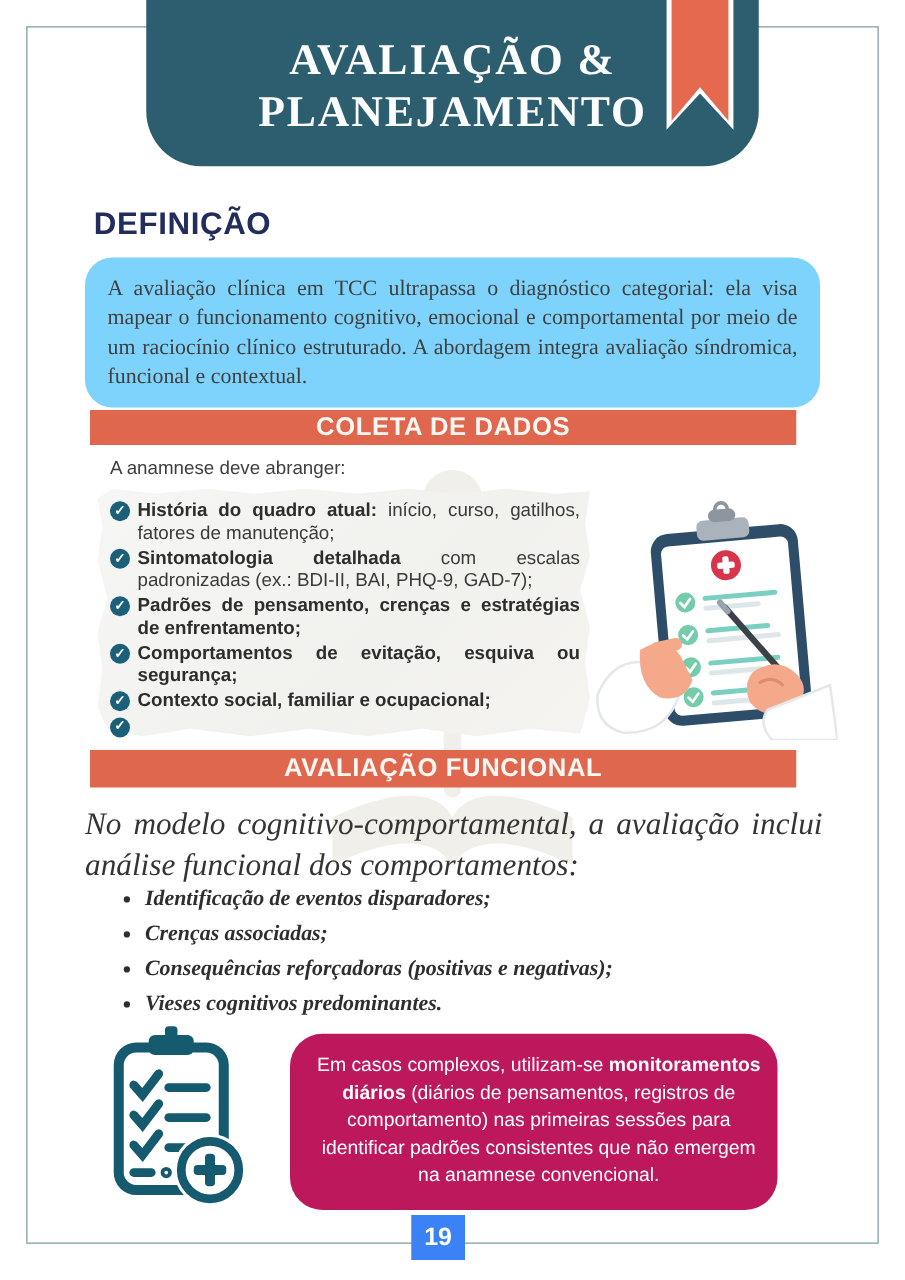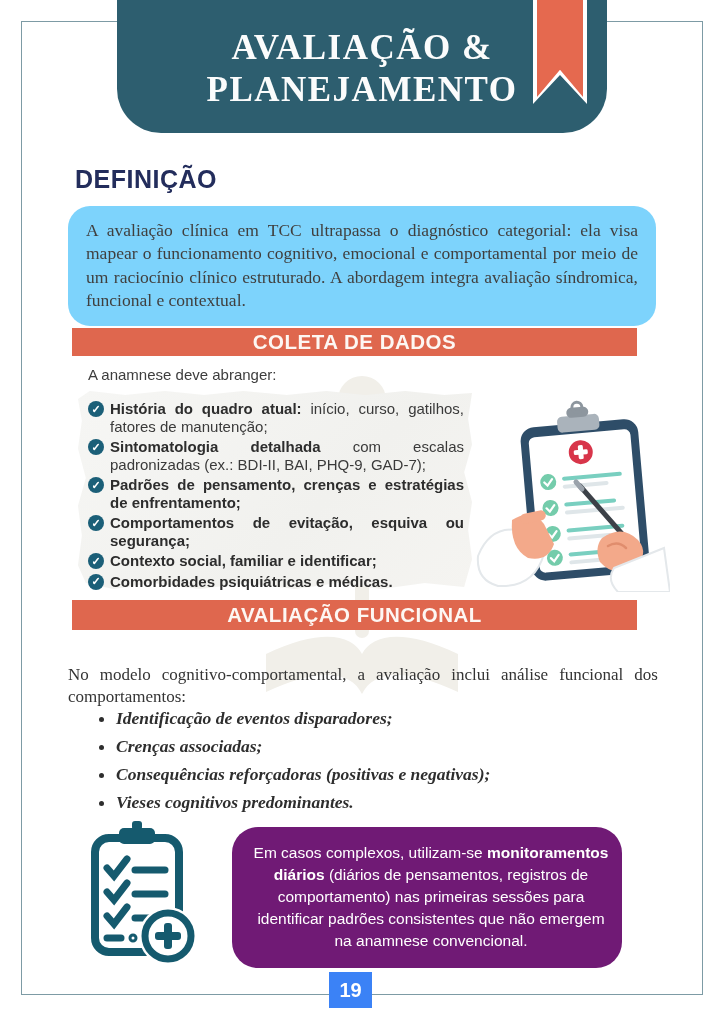--- a/index.html
+++ b/index.html
@@ -141,27 +141,28 @@
 
   
   .illustration {
     position: absolute; left: 468px; top: 396px;
     width: 202px; height: 196px;
     z-index: 2;
   }
 
   
   .func-intro {
-    position: absolute; left: 68px; top: 664px;
+    position: absolute; left: 68px; top: 643px;
     width: 590px;
     font-family: "Liberation Serif", serif;
-    font-size: 17px; line-height: 1.32;
+    font-size: 25px; line-height: 1.32;
     color: #343434;
     text-align: justify;
     z-index: 2;
+    font-style: italic;
   }
   .func-bullets {
     position: absolute; left: 100px; top: 708px;
     width: 520px;
     list-style: disc;
     padding-left: 16px;
     z-index: 2;
   }
   .func-bullets li {
     font-family: "Liberation Serif", serif;
@@ -169,21 +170,21 @@
     font-size: 17.5px;
     color: #2e2e2e;
     margin-bottom: 7px;
   }
 
   
   .clip-icon { position: absolute; left: 85px; top: 820px; width: 112px; height: 144px; z-index: 2; }
   .note-box {
     position: absolute; left: 232px; top: 827px;
     width: 390px;
-    background: #701a75;
+    background: #be185d;
     border-radius: 26px;
     padding: 15px 12px 16px 20px;
     z-index: 2;
   }
   .note-box p {
     color: #ffffff;
     font-size: 15.5px; line-height: 1.42;
     text-align: center;
   }
 
@@ -248,25 +249,24 @@
   <div class="check-item">
     <span class="check-badge">✓</span>
     <span class="check-text"><b>Padrões de pensamento, crenças e estratégias de enfrentamento;</b><span></span></span>
   </div>
   <div class="check-item">
     <span class="check-badge">✓</span>
     <span class="check-text"><b>Comportamentos de evitação, esquiva ou segurança;</b><span></span></span>
   </div>
   <div class="check-item">
     <span class="check-badge">✓</span>
-    <span class="check-text"><b>Contexto social, familiar e identificar;</b><span></span></span>
-  </div>
-  <div class="check-item">
-    <span class="check-badge">✓</span>
-    <span class="check-text"><b>Comorbidades psiquiátricas e médicas.</b><span></span></span>
+    <span class="check-text"><b>Contexto social, familiar e ocupacional;</b><span></span></span>
+  </div>
+  <div class="check-item">
+    <span class="check-badge">✓</span>
   </div>
 </div>
 
 <svg class="illustration" viewBox="0 0 202 196" aria-hidden="true">
   <g transform="rotate(-5 105 105)">
     <rect x="58" y="28" width="118" height="154" rx="14" fill="#2e4d68"></rect>
     <rect x="66" y="38" width="102" height="136" rx="6" fill="#ffffff"></rect>
     <rect x="96" y="20" width="42" height="16" rx="5" fill="#aab3bb"></rect>
     <rect x="106" y="12" width="22" height="10" rx="5" fill="#8d969e"></rect>
     <circle cx="117" cy="12" r="5" fill="none" stroke="#8d969e" stroke-width="3"></circle>

